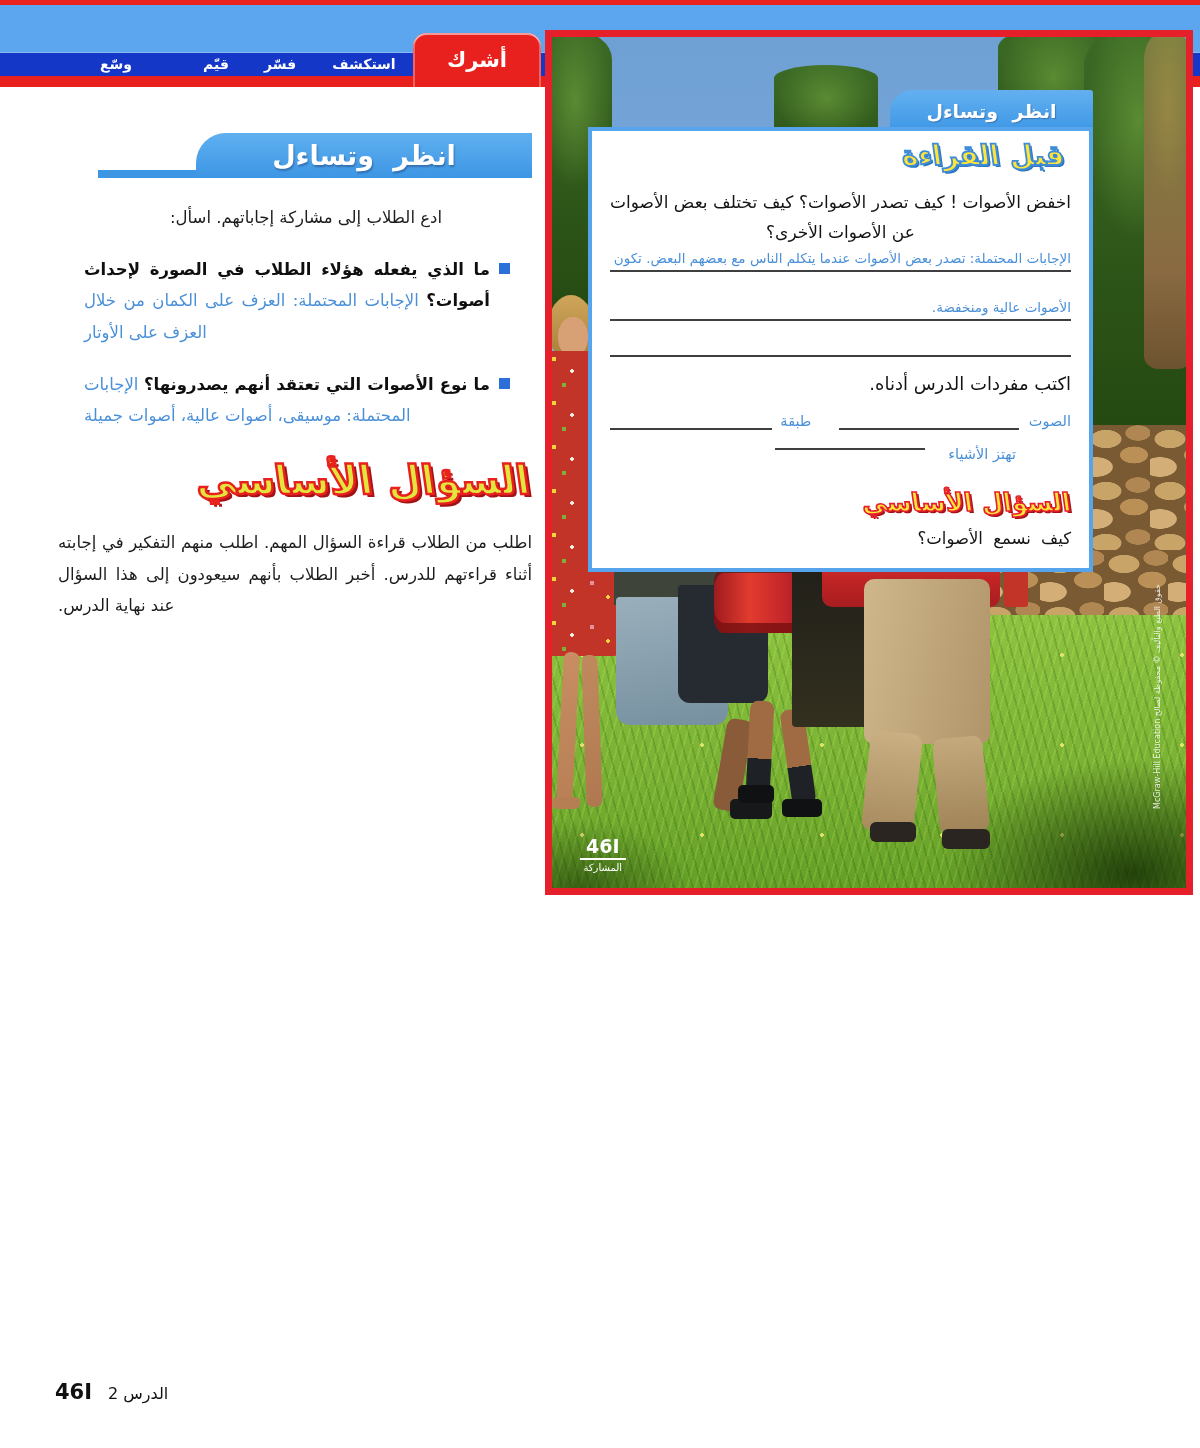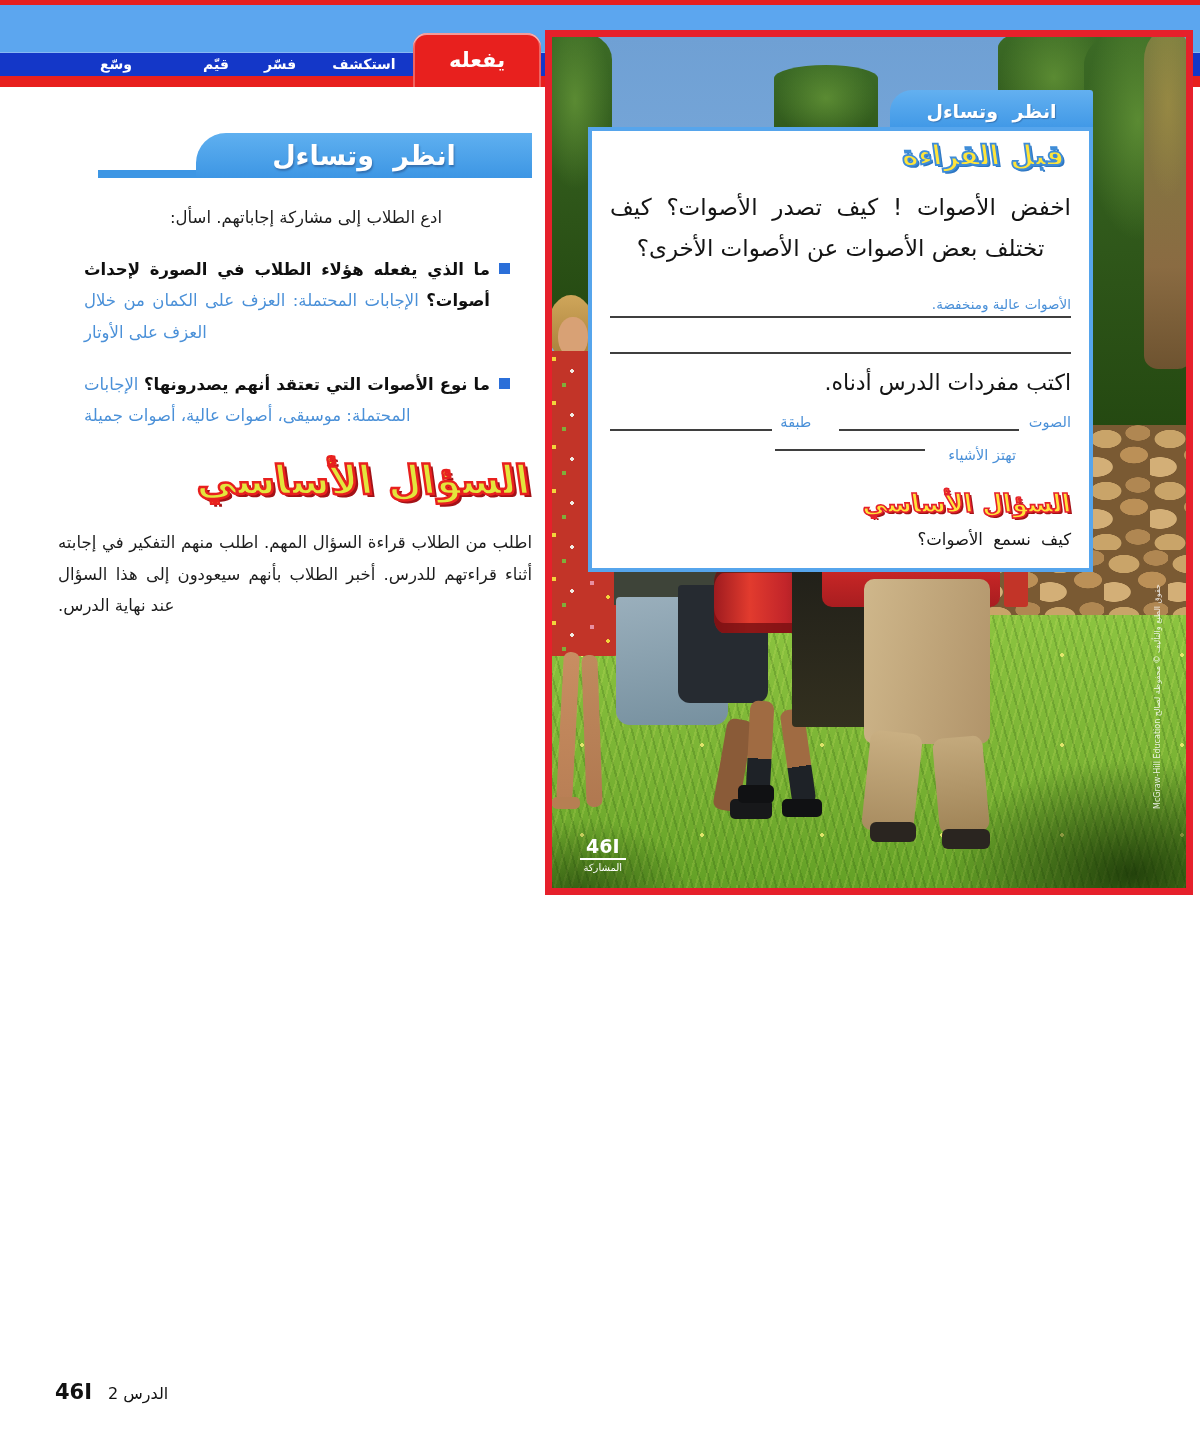--- a/index.html
+++ b/index.html
@@ -131,28 +131,28 @@
   .sp-tab{position:absolute;left:338px;top:53px;width:203px;height:41px;z-index:7;
       background:linear-gradient(180deg,#63b0f0,#3e97e6);border-radius:22px 3px 0 0;
       display:flex;align-items:center;justify-content:center;color:#ffffff;font-weight:bold;
       font-size:19px;word-spacing:8px;text-shadow:1px 1px 1px rgba(30,60,110,.4);}
   .white-box{position:absolute;left:36px;top:90px;width:505px;height:445px;z-index:7;
       background:#ffffff;border:4px solid #56a5ec;box-sizing:border-box;
       padding:6px 18px 0 18px;direction:rtl;overflow:hidden;}
   .before-title{width:max-content;margin:2px 6px 0 auto;font-size:28px;font-weight:bold;
       transform:skewX(8deg);color:#ffe43a;-webkit-text-stroke:1.8px #3e8cd8;
       text-shadow:2px 2px 0 #2e76c2;height:42px;}
-  .sb-question{margin-top:6px;font-size:23px;color:#141414;line-height:1.78;
+  .sb-question{margin-top:6px;font-size:17px;color:#141414;line-height:1.78;
       text-align:justify;text-align-last:center;}
   .ans-line{border-bottom:2px solid #3f3f3f;color:#4a90d8;font-size:13.5px;
       padding-bottom:3px;min-height:17px;text-align:right;}
   .a1{margin-top:2px;}
   .a2{margin-top:27px;}
   .a3{margin-top:16px;min-height:15px;}
-  .vocab-instr{margin-top:16px;font-size:22px;color:#141414;text-align:right;}
+  .vocab-instr{margin-top:16px;font-size:18px;color:#141414;text-align:right;}
   .vocab-row{display:flex;direction:rtl;gap:28px;margin-top:10px;align-items:flex-end;height:26px;}
   .vcell{display:flex;direction:rtl;align-items:flex-end;gap:10px;}
   .vc1{flex:1.15;}
   .vc2{flex:1;gap:8px;}
   .vlabel{color:#4a90d8;font-size:14.5px;padding-bottom:1px;white-space:nowrap;}
   .vline{flex:1;border-bottom:2px solid #3f3f3f;height:2px;}
   .vocab-row2{display:flex;direction:rtl;align-items:flex-start;gap:23px;margin-top:16px;
       padding-right:55px;height:26px;}
   .vline-fixed{width:150px;border-bottom:2px solid #3f3f3f;height:2px;}
   .eq-title-box{width:max-content;margin:16px 0 0 auto;margin-right:0;font-size:25px;font-weight:bold;
@@ -167,21 +167,21 @@
 
   <div class="top-red-strip"></div>
   <div class="sky-band"></div>
   <div class="nav-bar">
     <span class="nav-tab nav-expand">وسّع</span>
     <span class="nav-tab nav-evaluate">قيّم</span>
     <span class="nav-tab nav-explain">فسّر</span>
     <span class="nav-tab nav-explore">استكشف</span>
   </div>
   <div class="red-rule"></div>
-  <div class="engage-tab">يفعله</div>
+  <div class="engage-tab">أشرك</div>
 
   <div class="banner-line"></div>
   <div class="banner">
     <span>انظر وتساءل</span>
   </div>
 
   <div class="left-content">
     <p class="invite">ادع الطلاب إلى مشاركة إجاباتهم. اسأل:</p>
 
     <div class="bullet">
@@ -252,20 +252,21 @@
       <div class="credit">حقوق الطبع والتأليف © محفوظة لصالح McGraw-Hill Education</div>
     </div>
 
     <div class="sp-tab">
       <span>انظر وتساءل</span>
     </div>
 
     <div class="white-box">
       <div class="before-title">قبل القراءة</div>
       <div class="sb-question">اخفض الأصوات ! كيف تصدر الأصوات؟ كيف تختلف بعض الأصوات عن الأصوات الأخرى؟</div>
+      <div class="ans-line a1">الإجابات المحتملة: تصدر بعض الأصوات عندما يتكلم الناس مع بعضهم البعض. تكون</div>
       <div class="ans-line a2">الأصوات عالية ومنخفضة.</div>
       <div class="ans-line a3"></div>
       <div class="vocab-instr">اكتب مفردات الدرس أدناه.</div>
       <div class="vocab-row">
         <div class="vcell vc1">
           <span class="vlabel">الصوت</span>
           <span class="vline"></span>
         </div>
         <div class="vcell vc2">
           <span class="vlabel">طبقة</span>

